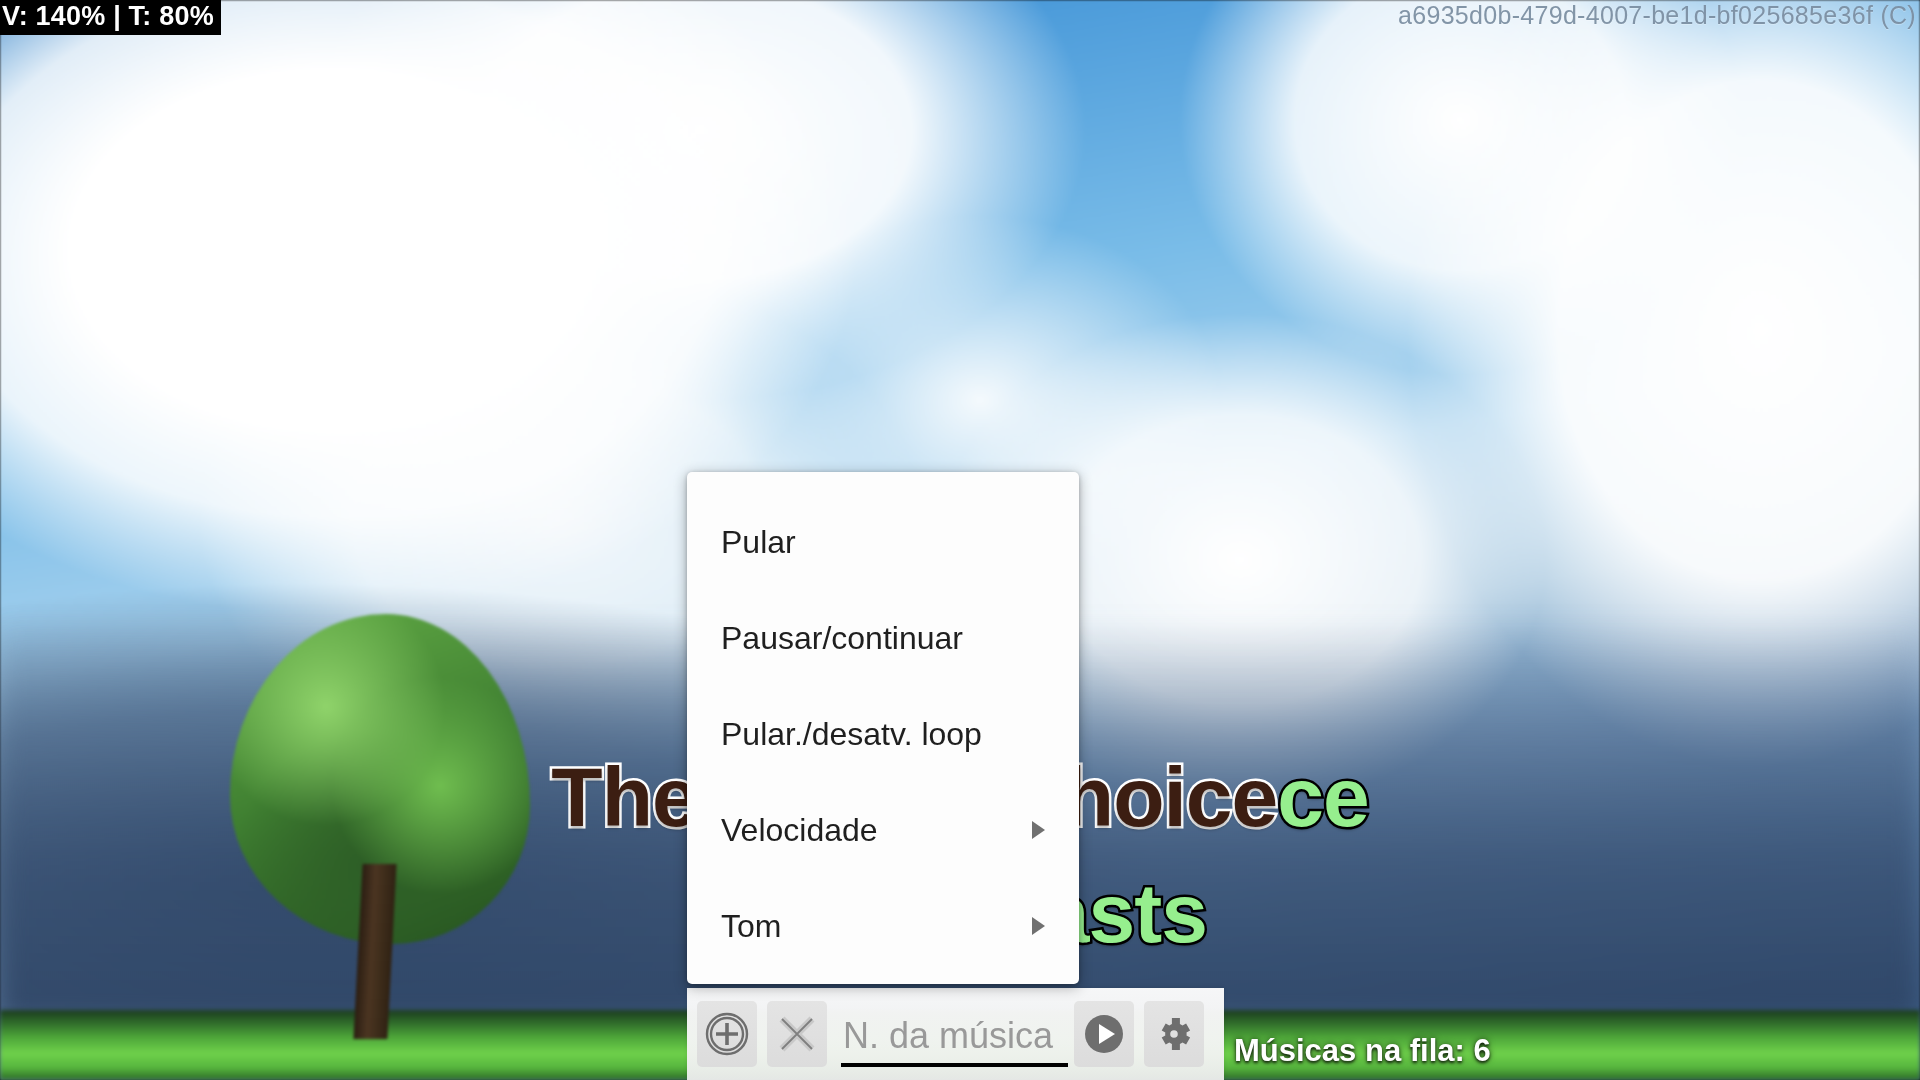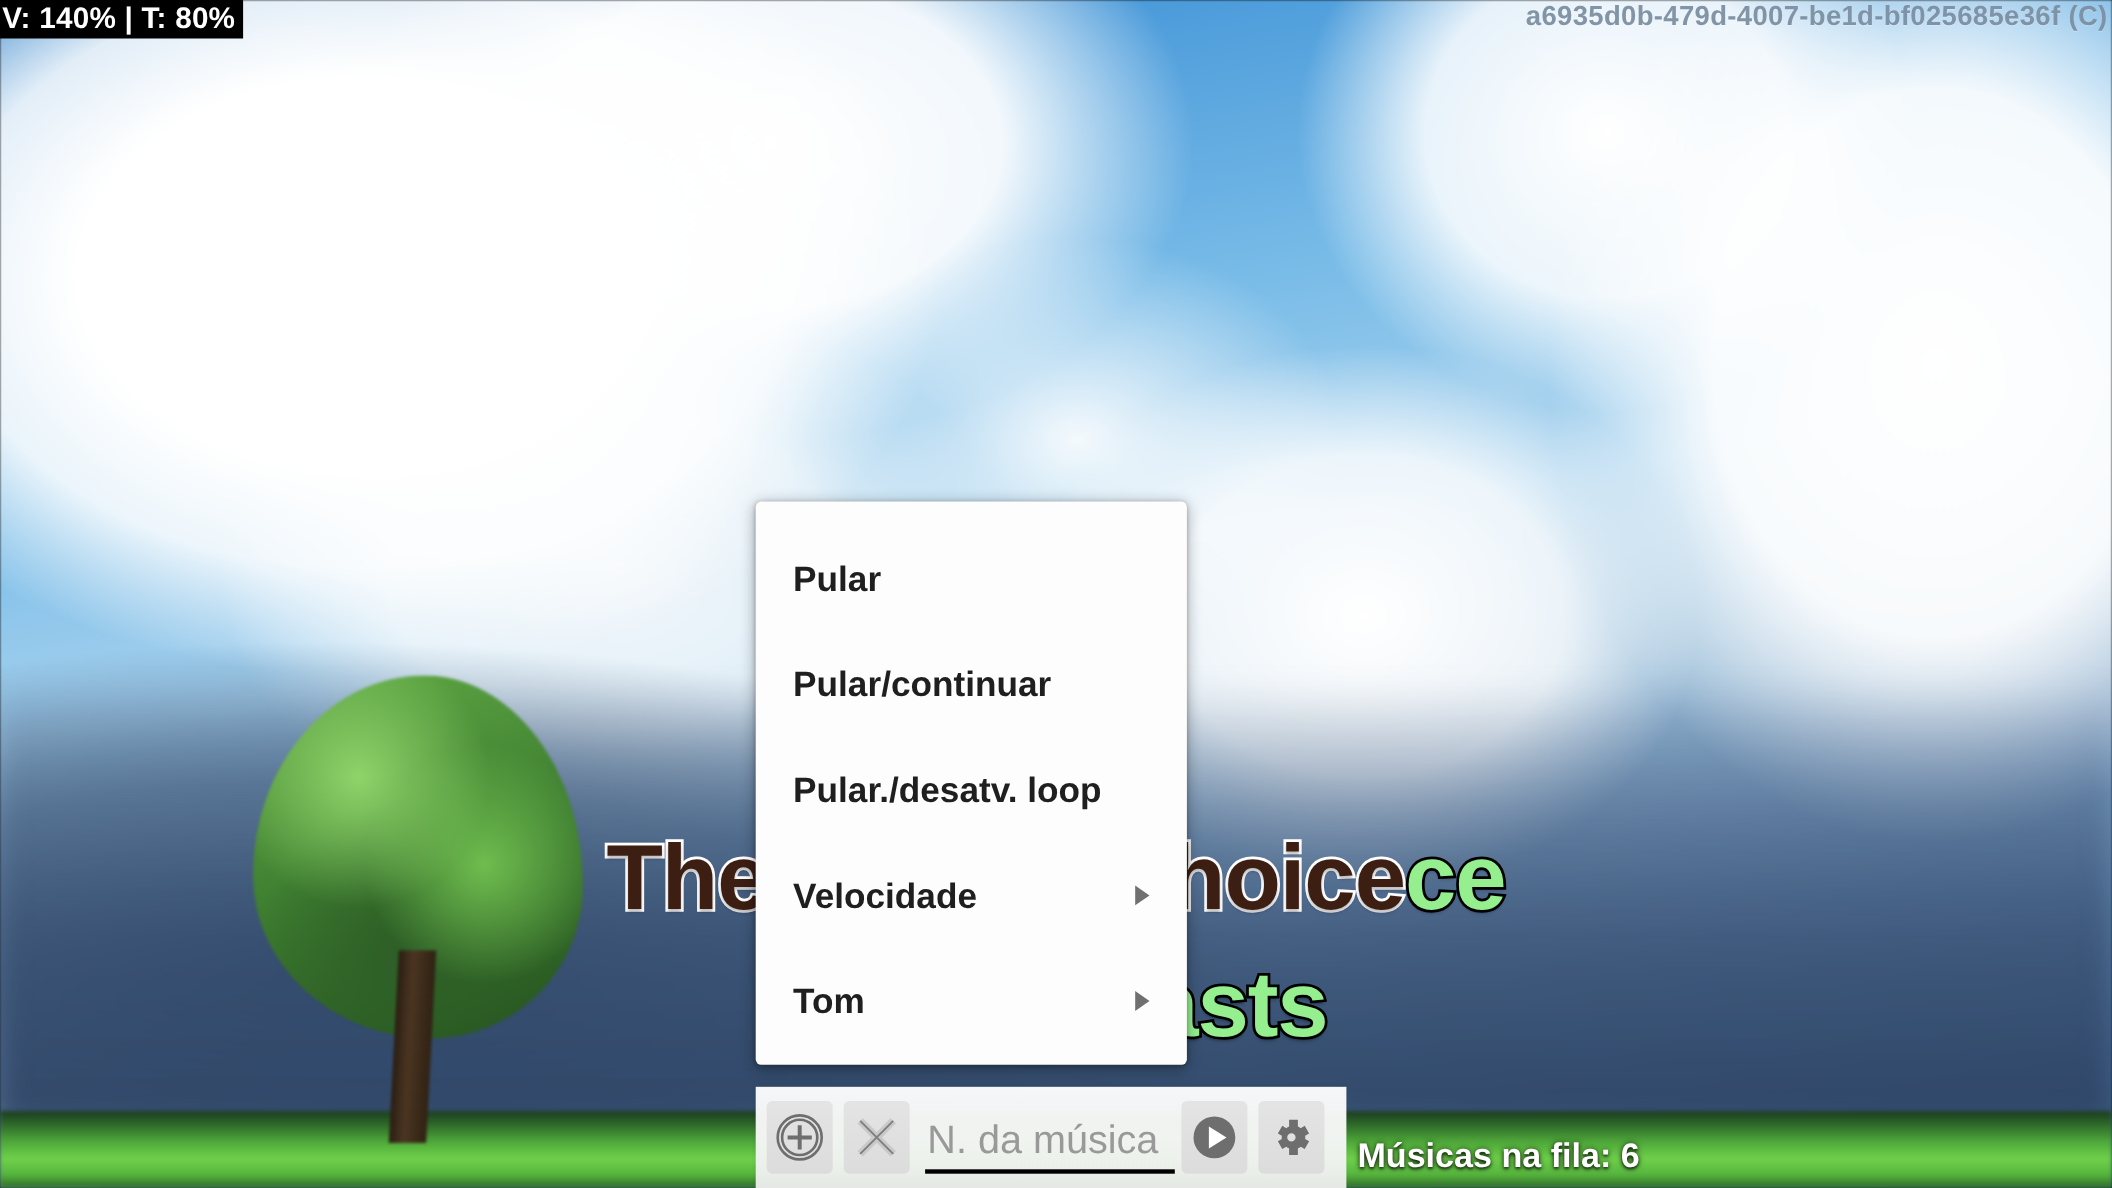--- a/index.html
+++ b/index.html
@@ -113,21 +113,21 @@
     font-family: "Liberation Sans", sans-serif;
     text-align: right;
   }
 
   
   .session-id {
     position: absolute;
     right: 4px; top: 1px;
     color: rgba(120,140,160,0.92);
     font-size: 25px;
-    font-weight: bold;
+    font-weight: normal;
     letter-spacing: 0.3px;
     text-shadow: 0 1px 0 rgba(255,255,255,0.25);
     z-index: 40;
     white-space: nowrap;
     font-family: "Liberation Sans", sans-serif;
   }
 
   
   .lyrics {
     position: absolute;
@@ -155,30 +155,29 @@
     color: #96ef8e;
     -webkit-text-stroke: 5px #000000;
     paint-order: stroke fill;
     text-shadow: 0 3px 3px rgba(0,0,0,0.35);
   }
 
   
   .context-menu {
     position: absolute;
     left: 687px;
-    top: 456px;
+    top: 472px;
     width: 392px;
     height: 512px;
     background: #fdfdfd;
     border-radius: 5px;
     box-shadow: 0 3px 14px rgba(0,0,0,0.32), 0 1px 4px rgba(0,0,0,0.22);
     z-index: 60;
     padding-top: 22px;
     box-sizing: border-box;
-    font-weight: bold;
   }
   .menu-item {
     position: relative;
     height: 96px;
     display: flex;
     align-items: center;
     padding: 0 28px 0 34px;
     color: #1f1f1f;
     font-size: 32px;
     cursor: pointer;
@@ -281,21 +280,21 @@
 
   <div class="hud-volume">V: 140% | T: 80%</div>
 
   <div class="session-id">a6935d0b-479d-4007-be1d-bf025685e36f (C)</div>
 
   <div class="context-menu">
     <div class="menu-item">
       <span class="label">Pular</span>
     </div>
     <div class="menu-item">
-      <span class="label">Pular/continuar</span>
+      <span class="label">Pausar/continuar</span>
     </div>
     <div class="menu-item">
       <span class="label">Pular./desatv. loop</span>
     </div>
     <div class="menu-item">
       <span class="label">Velocidade</span>
       <span class="submenu-arrow"></span>
     </div>
     <div class="menu-item">
       <span class="label">Tom</span>

